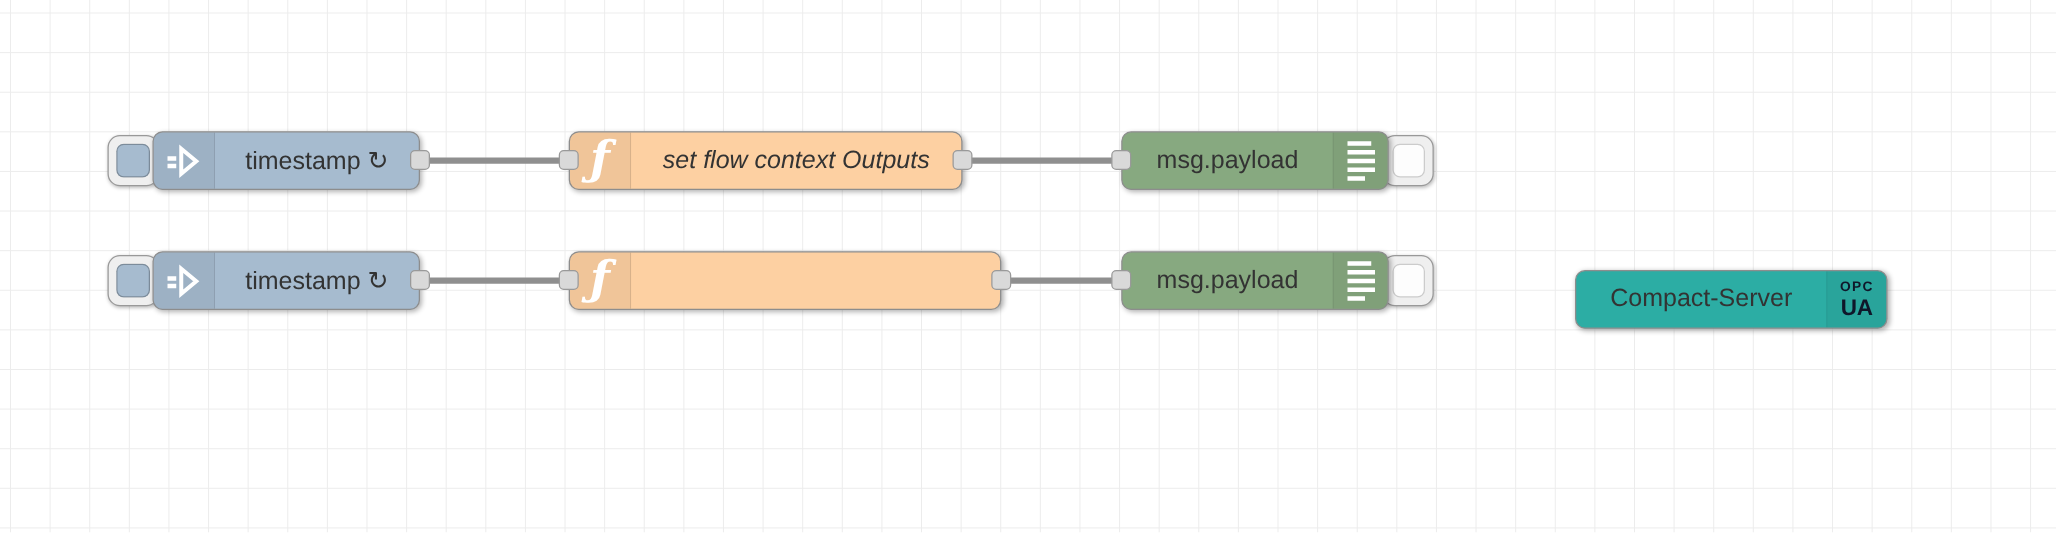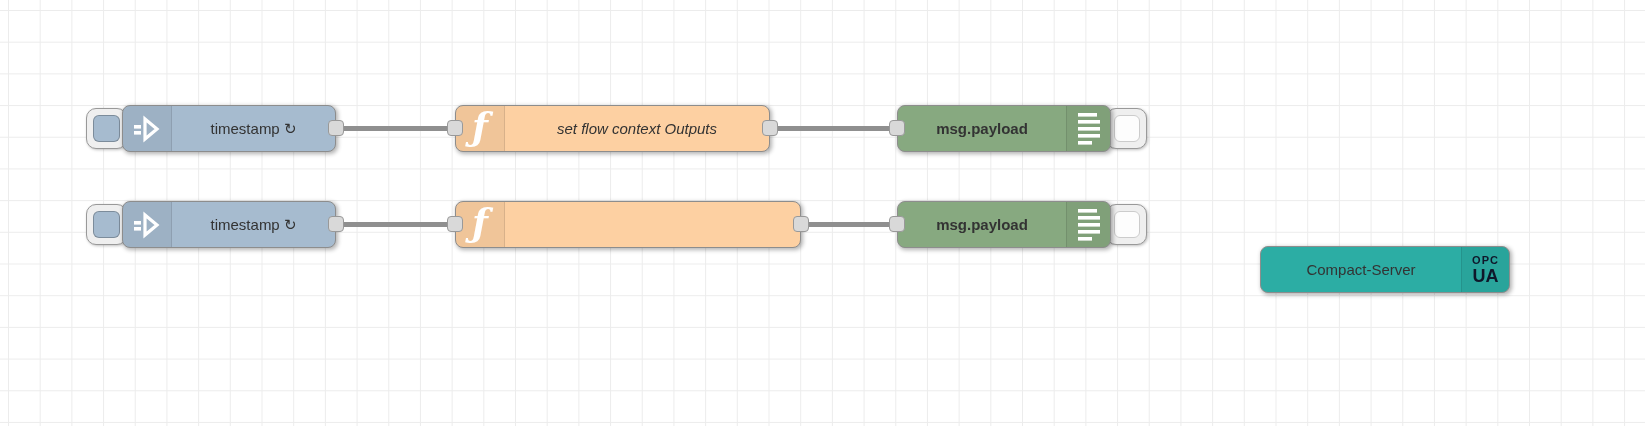--- a/index.html
+++ b/index.html
@@ -22,32 +22,32 @@
   .flow-node {
     position:absolute; height:47px;
     border:1.5px solid #8d8d8d; border-radius:8px;
     box-shadow:1.5px 1.5px 4px rgba(0,0,0,0.30);
     display:flex; align-items:stretch;
     box-sizing:border-box; z-index:3;
     cursor:move;
   }
   .node-label {
     flex:1; display:flex; align-items:center; justify-content:center;
-    font-size:15px; color:#333; white-space:nowrap; padding:0 10px;
+    font-size:20px; color:#333; white-space:nowrap; padding:0 10px;
   }
   .node-label.italic { font-style:italic; }
   .icon-region {
     width:48px; display:flex; align-items:center; justify-content:center;
     background:rgba(0,0,0,0.05);
   }
   .icon-left  { border-right:1px solid rgba(0,0,0,0.10); border-radius:6.5px 0 0 6.5px; }
   .icon-right { border-left:1px solid rgba(0,0,0,0.10);  border-radius:0 6.5px 6.5px 0; }
   .node-inject   { background:#a6bbcf; }
   .node-function { background:#fdd0a2; }
-  .node-debug    { background:#87a980;font-weight:bold; }
+  .node-debug    { background:#87a980; }
   .node-server   { background:#2cada4; }
   .node-debug .icon-region { width:43px; }
   .node-server .icon-region { width:47px; }
   .fn-glyph {
     font-family:"DejaVu Serif", serif; font-style:italic; font-weight:bold;
     font-size:37px; color:#fff; line-height:1; margin-top:-4px;
   }
   .port {
     position:absolute; width:16px; height:16px;
     background:#d9d9d9; border:1.5px solid #999; border-radius:4px;
@@ -158,21 +158,21 @@
         <rect x="1" y="1" width="19" height="3.6" fill="#fff"></rect>
         <rect x="1" y="8" width="22" height="3.6" fill="#fff"></rect>
         <rect x="1" y="15" width="22" height="3.6" fill="#fff"></rect>
         <rect x="1" y="22" width="22" height="3.6" fill="#fff"></rect>
         <rect x="1" y="29" width="14" height="3.6" fill="#fff"></rect>
       </svg>
     </div>
   </div>
   <div class="port" style="left:889px; top:216px;"></div>
 
-  <div class="flow-node node-server" style="left:1260px; top:246px; width:250px;">
+  <div class="flow-node node-server" style="left:1260px; top:216px; width:250px;">
     <div class="node-label">Compact-Server</div>
     <div class="icon-region icon-right">
       <div class="opcua-badge">
         <span class="l1">OPC</span>
         <span class="l2">UA</span>
       </div>
     </div>
   </div>
 
 </div>

